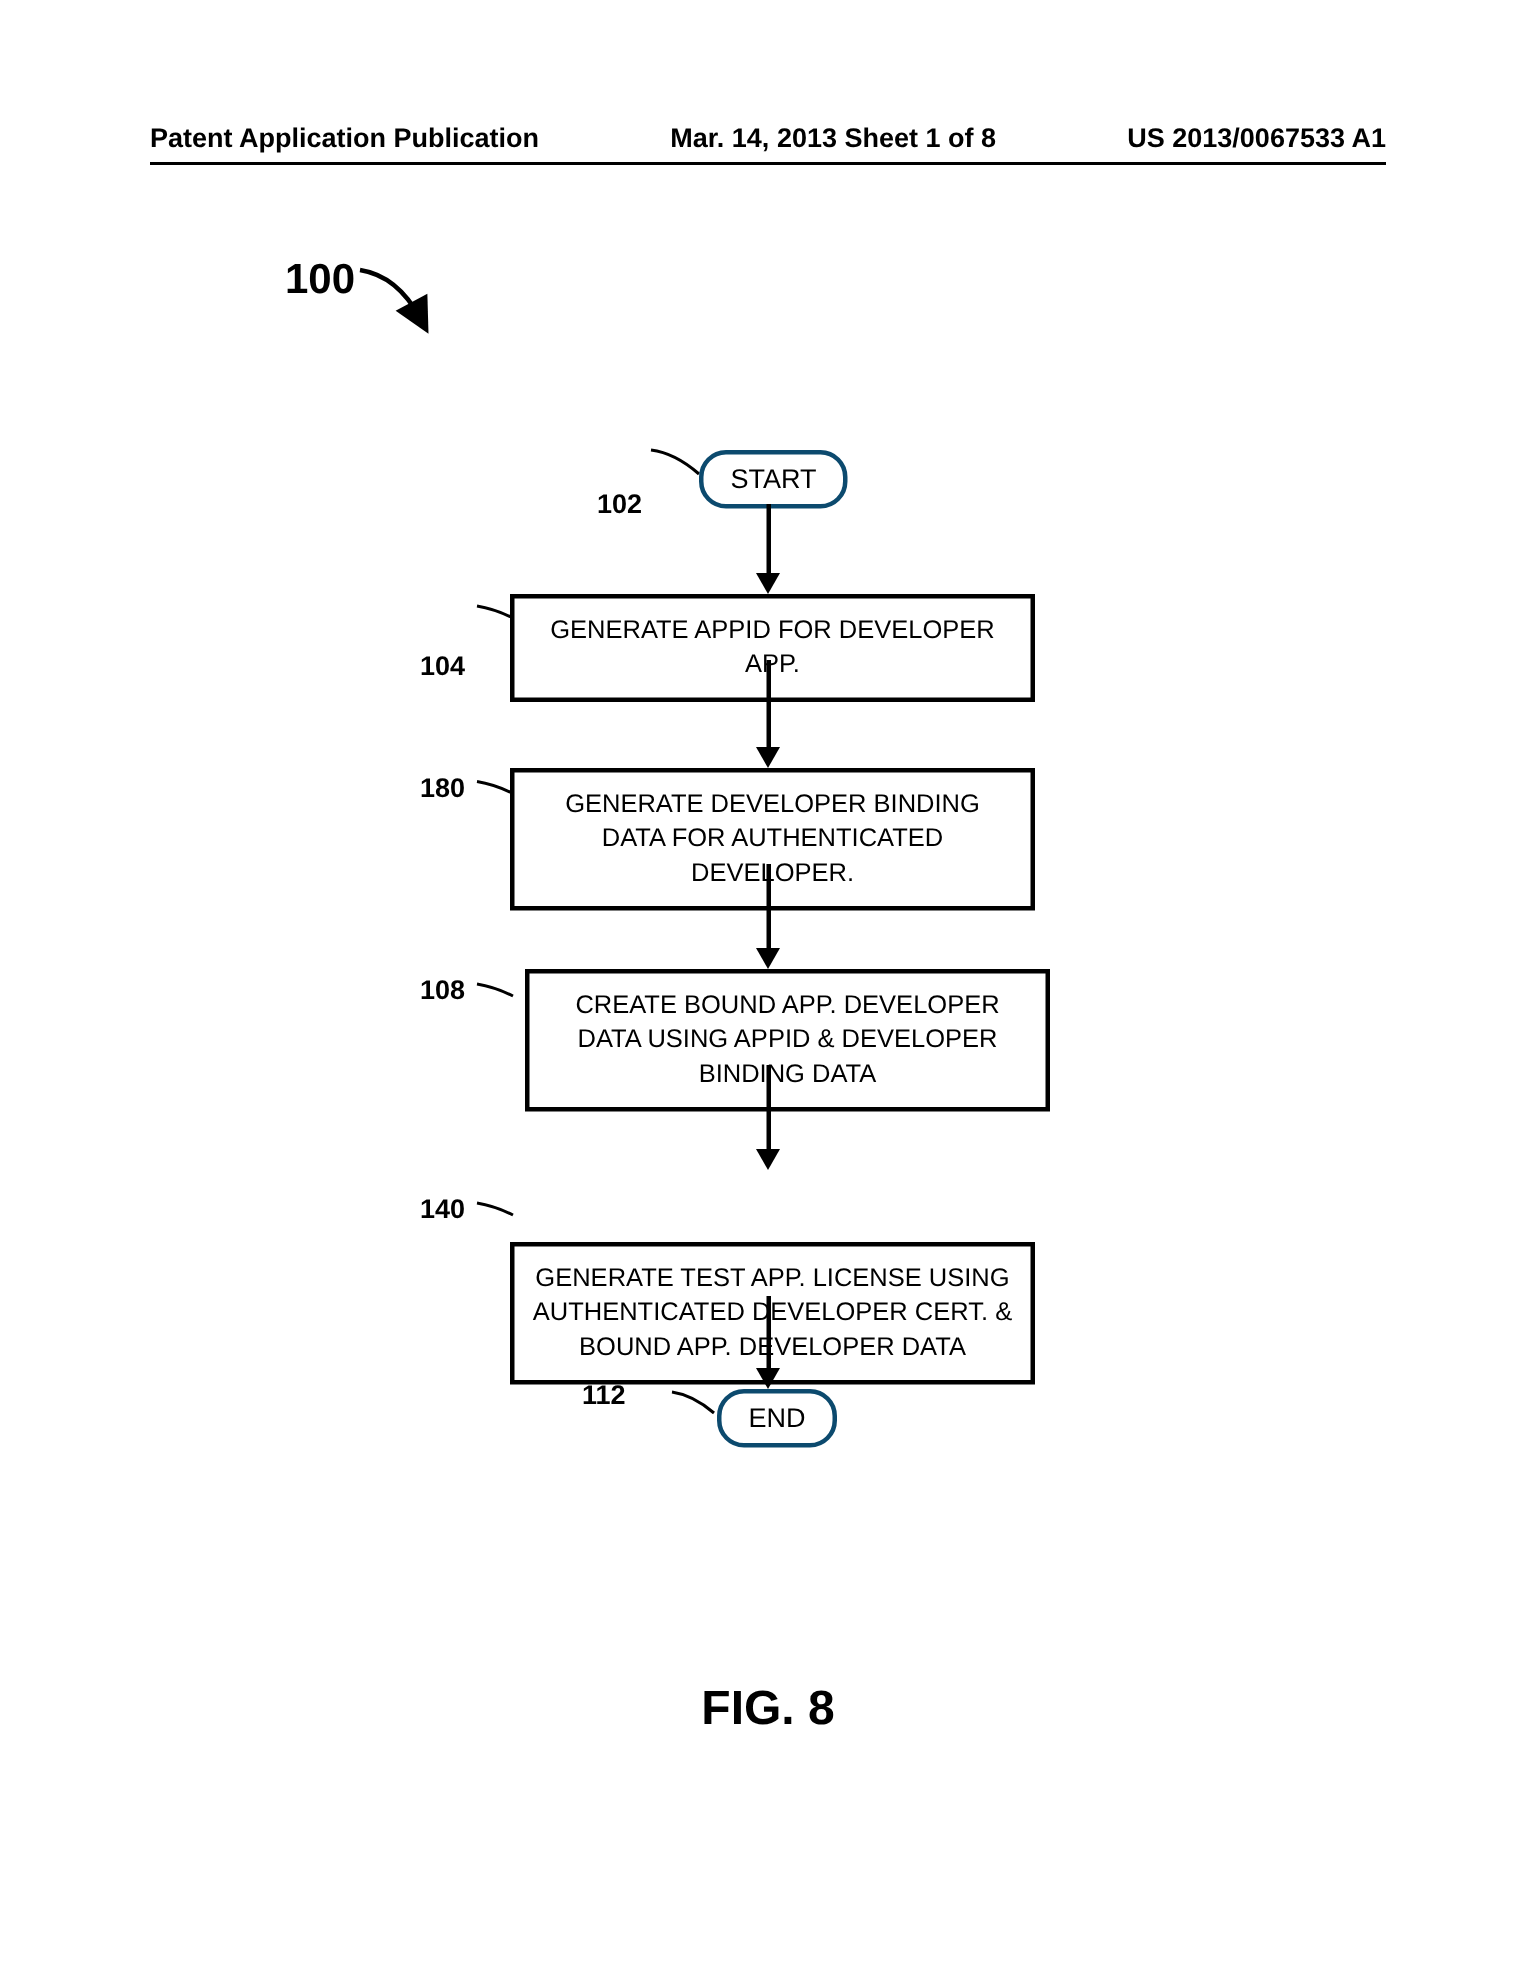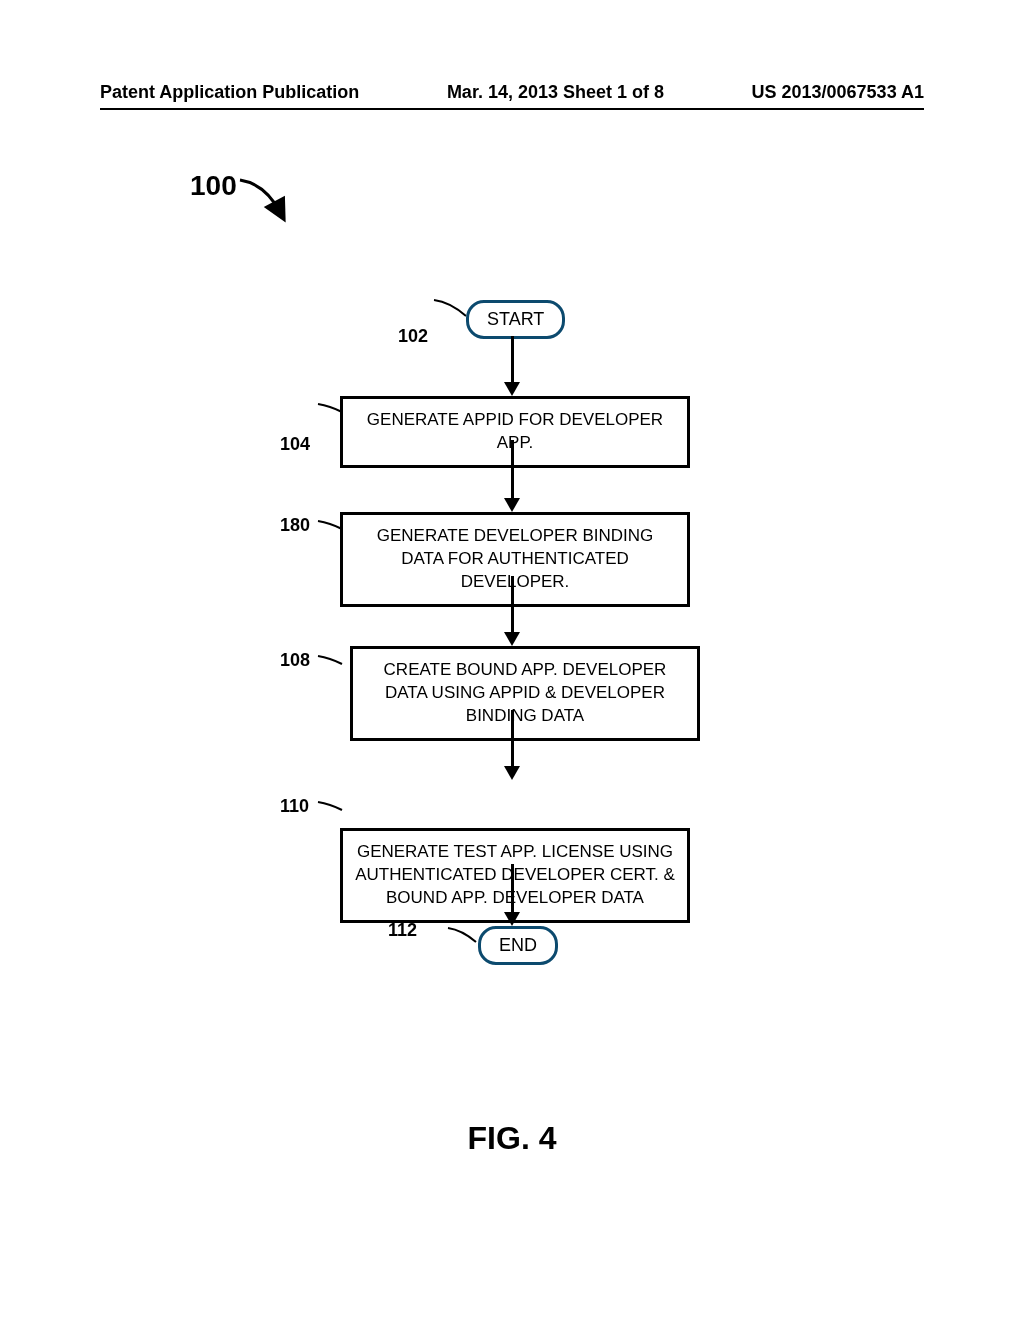--- a/index.html
+++ b/index.html
@@ -149,30 +149,30 @@
 
   <div class="ref-label" style="top:510px; left:280px;">108</div>
   <svg style="position:absolute; top:514px; left:316px;" width="30" height="14">
     <path d="M2,2 Q14,4 26,10" stroke="#000" stroke-width="2" fill="none"></path>
   </svg>
   <div class="box" style="top:506px; left:340px; width:350px;margin-left:10px;">CREATE BOUND APP. DEVELOPER DATA USING APPID &amp; DEVELOPER BINDING DATA</div>
 
   <div class="connector-line" style="top:570px; height:58px;"></div>
   <div class="arrow-head" style="top:626px;"></div>
 
-  <div class="ref-label" style="top:656px; left:280px;">110</div>
+  <div class="ref-label" style="top:656px; left:280px;">140</div>
   <svg style="position:absolute; top:660px; left:316px;" width="30" height="14">
     <path d="M2,2 Q14,4 26,10" stroke="#000" stroke-width="2" fill="none"></path>
   </svg>
   <div class="box" style="top:640px; left:340px; width:350px;margin-top:48px;">GENERATE TEST APP. LICENSE USING AUTHENTICATED DEVELOPER CERT. &amp; BOUND APP. DEVELOPER DATA</div>
 
   <div class="connector-line" style="top:724px; height:50px;"></div>
   <div class="arrow-head" style="top:772px;"></div>
 
   <div class="ref-label" style="top:780px; left:388px;">112</div>
   <svg style="position:absolute; top:786px; left:446px;" width="36" height="20">
     <path d="M2,2 Q16,4 30,16" stroke="#000" stroke-width="2" fill="none"></path>
   </svg>
   <div class="terminal" style="top:786px; left:478px;">END</div>
 
 </div>
 
-<div class="figure-caption">FIG. 4</div>
+<div class="figure-caption">FIG. 8</div>
 
 </body></html>

